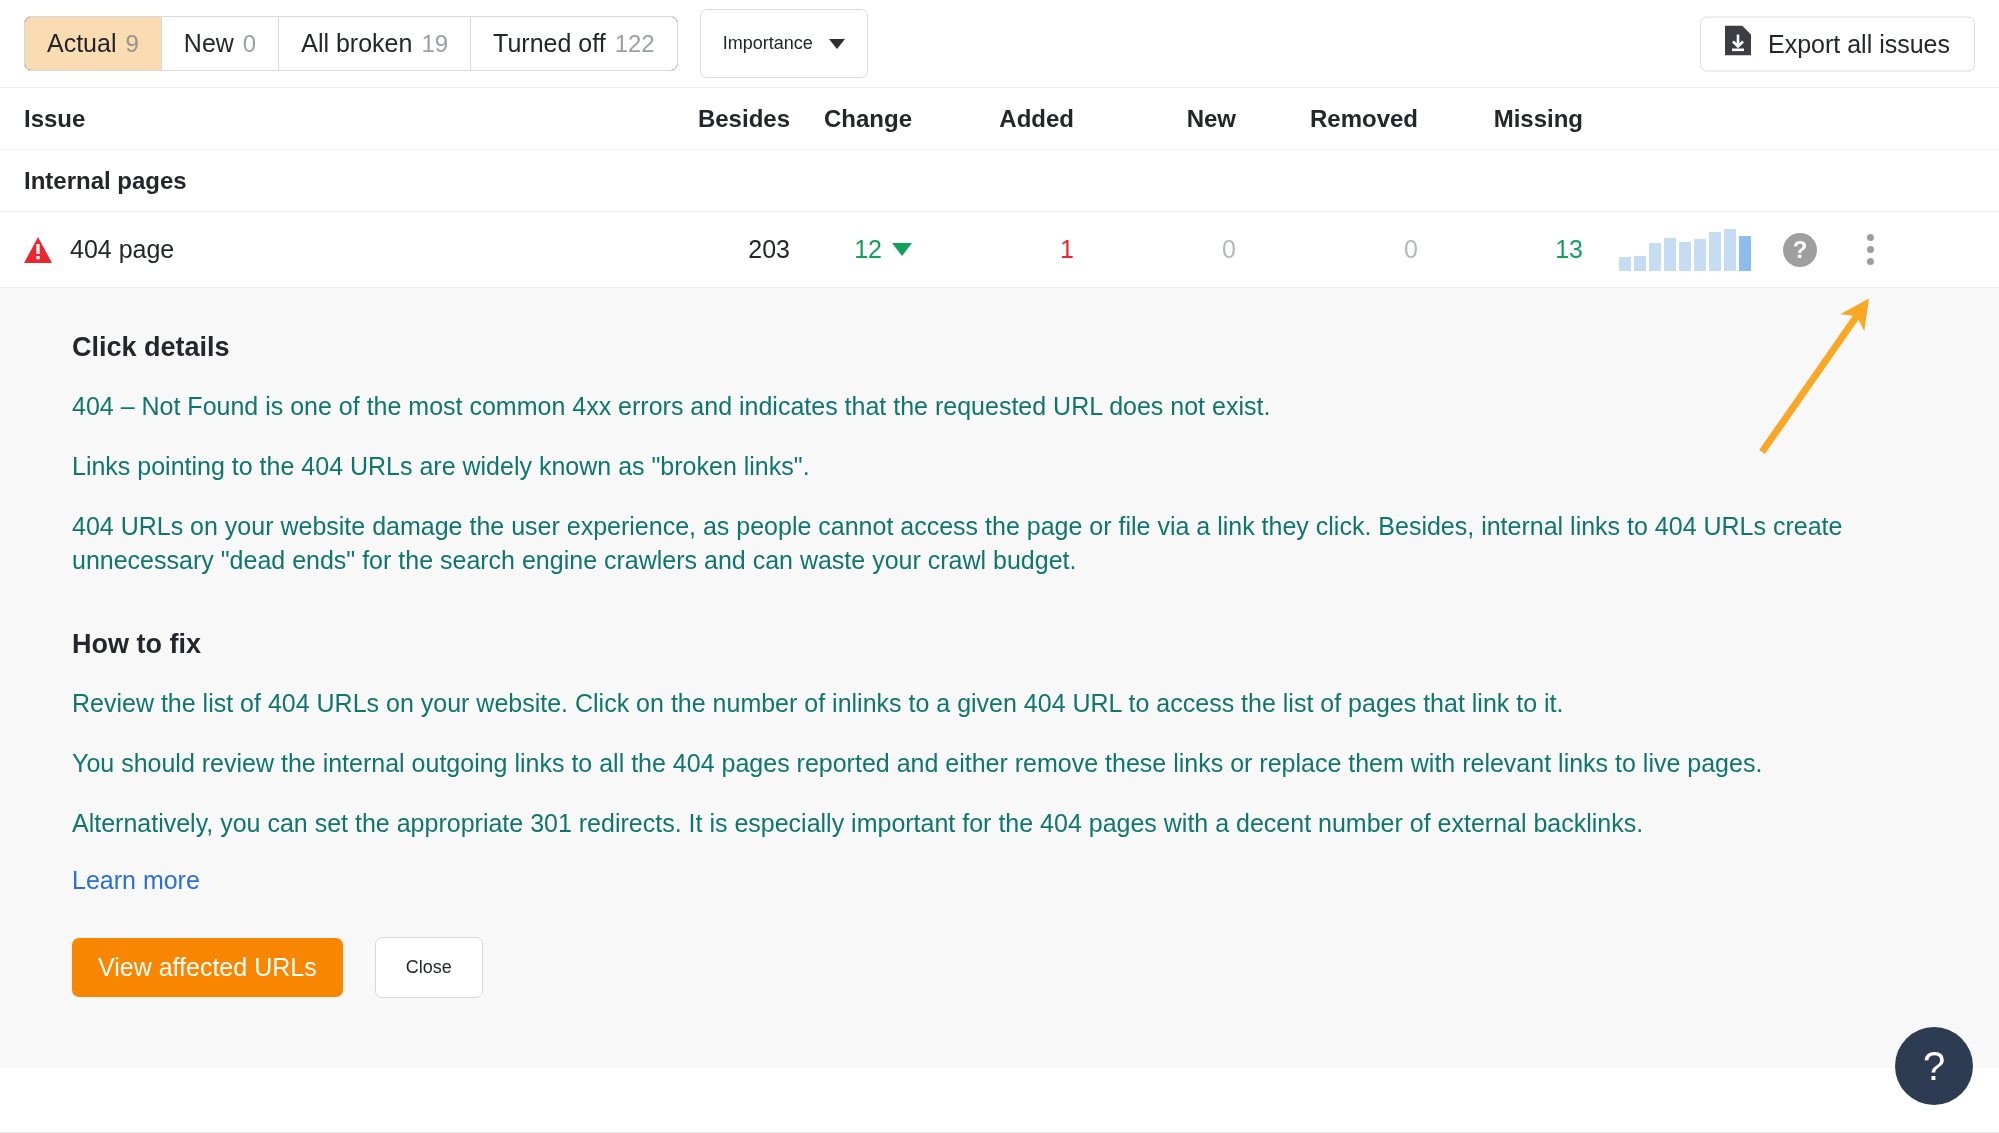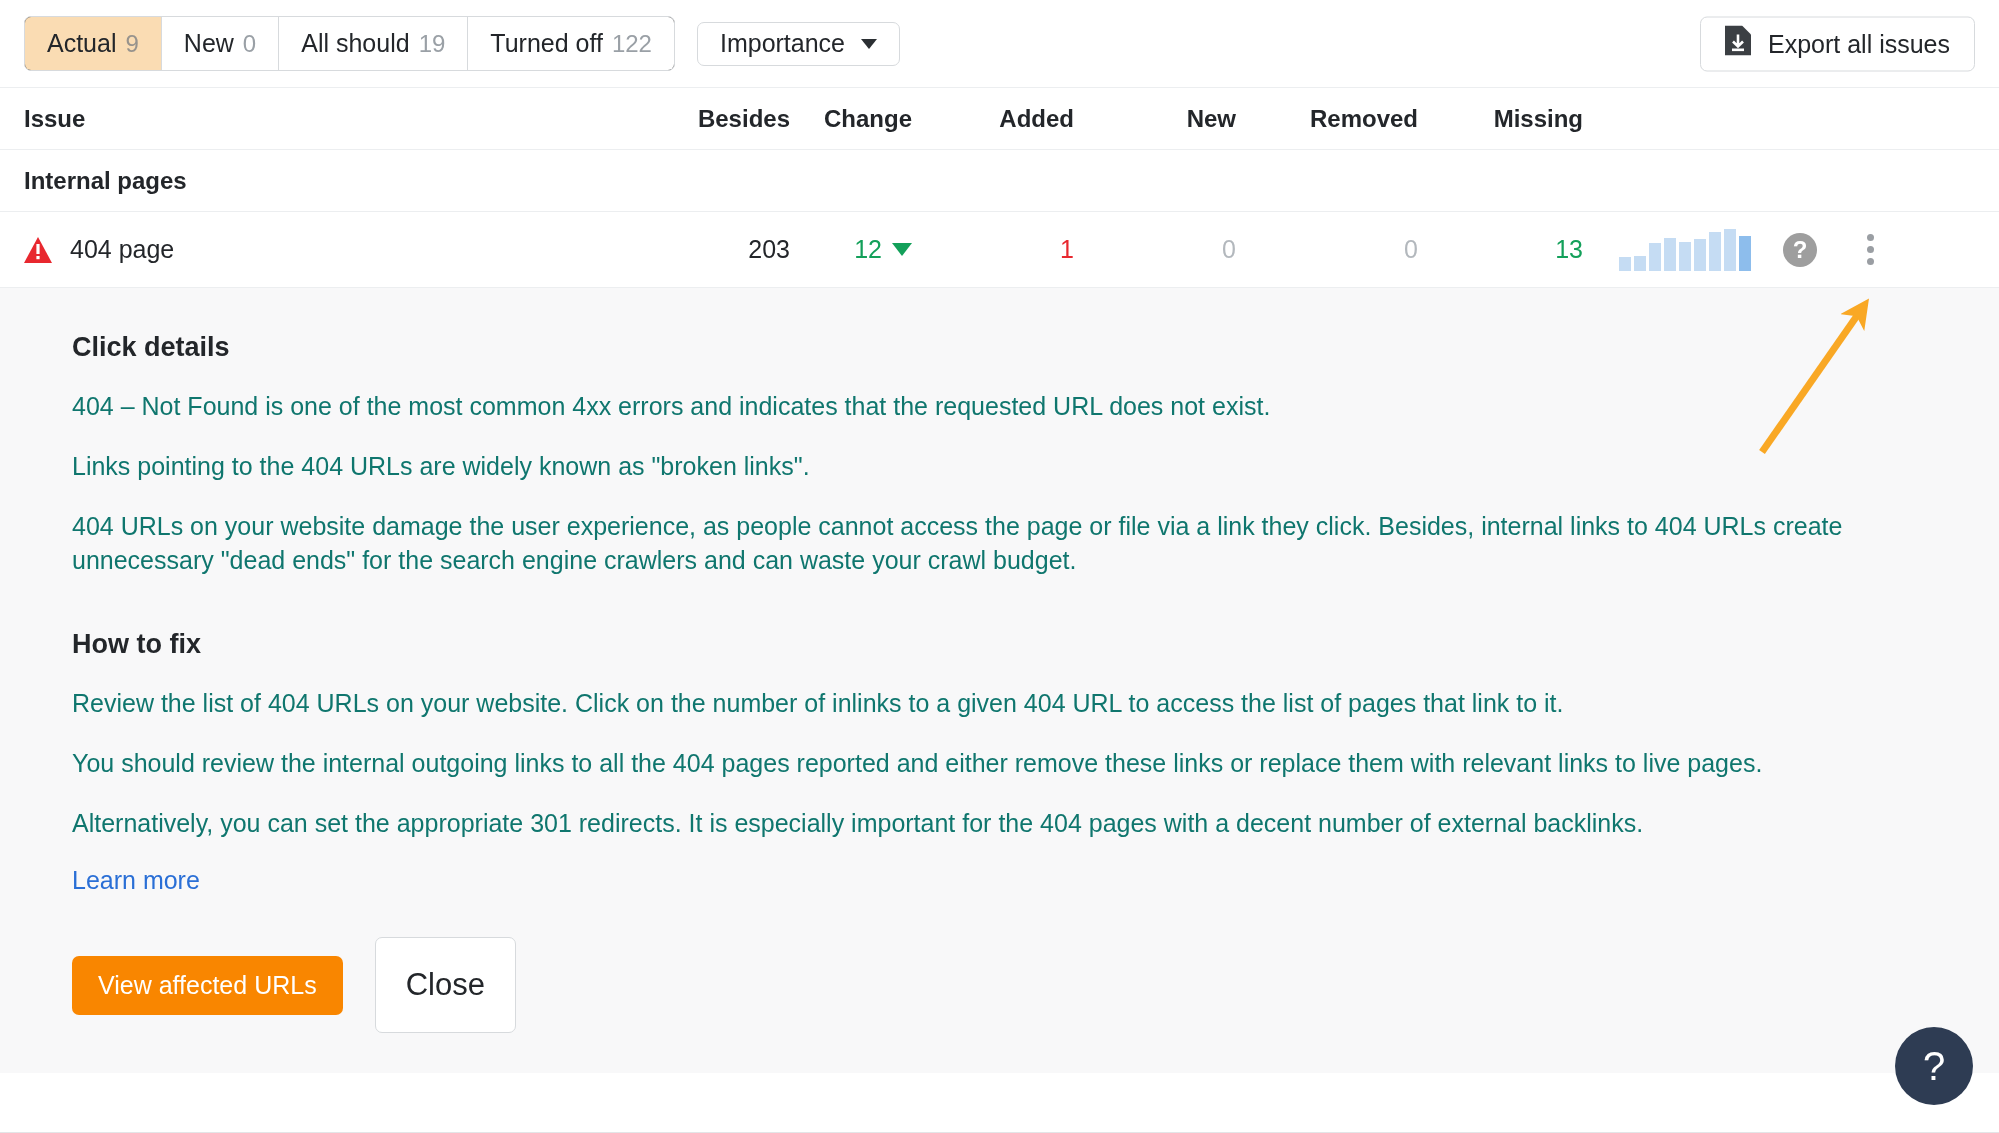--- a/index.html
+++ b/index.html
@@ -44,29 +44,29 @@
     cursor: pointer;
     white-space: nowrap;
   }
   .seg-btn:last-child { border-right: none; }
   .seg-btn.active { background: #fadcb3; }
   .seg-count { color: #9aa0a6; font-size: 24px; }
   .seg-btn.active .seg-count { color: #8d8madd; color: #97938d; }
 
   .dropdown {
     margin-left: 22px;
-    height: 44px;
+    height: 69px;
     display: flex;
     align-items: center;
     gap: 16px;
     padding: 0 22px;
     border: 1px solid #d7dadd;
     border-radius: 7px;
     background: #fff;
-    font-size: 25px;
+    font-size: 18px;
     cursor: pointer;
     white-space: nowrap;
   }
   .caret {
     width: 0; height: 0;
     border-left: 8px solid transparent;
     border-right: 8px solid transparent;
     border-top: 10px solid #2b2f33;
   }
 
@@ -197,22 +197,22 @@
     font-size: 25px;
     padding: 15px 26px;
     cursor: pointer;
     font-family: inherit;
   }
   .btn-secondary {
     background: #fff;
     color: #23262a;
     border: 1px solid #d7dadd;
     border-radius: 7px;
-    font-size: 31px;
-    padding: 29px 30px;
+    font-size: 18px;
+    padding: 19px 30px;
     cursor: pointer;
     font-family: inherit;
   }
 
   
   .arrow-overlay {
     position: absolute;
     left: 0; top: 0;
     width: 1999px; height: 1133px;
     pointer-events: none;
@@ -243,21 +243,21 @@
   <div class="segmented">
     <div class="seg-btn active">
       <span>Actual</span>
       <span class="seg-count">9</span>
     </div>
     <div class="seg-btn">
       <span>New</span>
       <span class="seg-count">0</span>
     </div>
     <div class="seg-btn">
-      <span>All should</span>
+      <span>All broken</span>
       <span class="seg-count">19</span>
     </div>
     <div class="seg-btn">
       <span>Turned off</span>
       <span class="seg-count">122</span>
     </div>
   </div>
 
   <div class="dropdown">
     <span>Importance</span>

